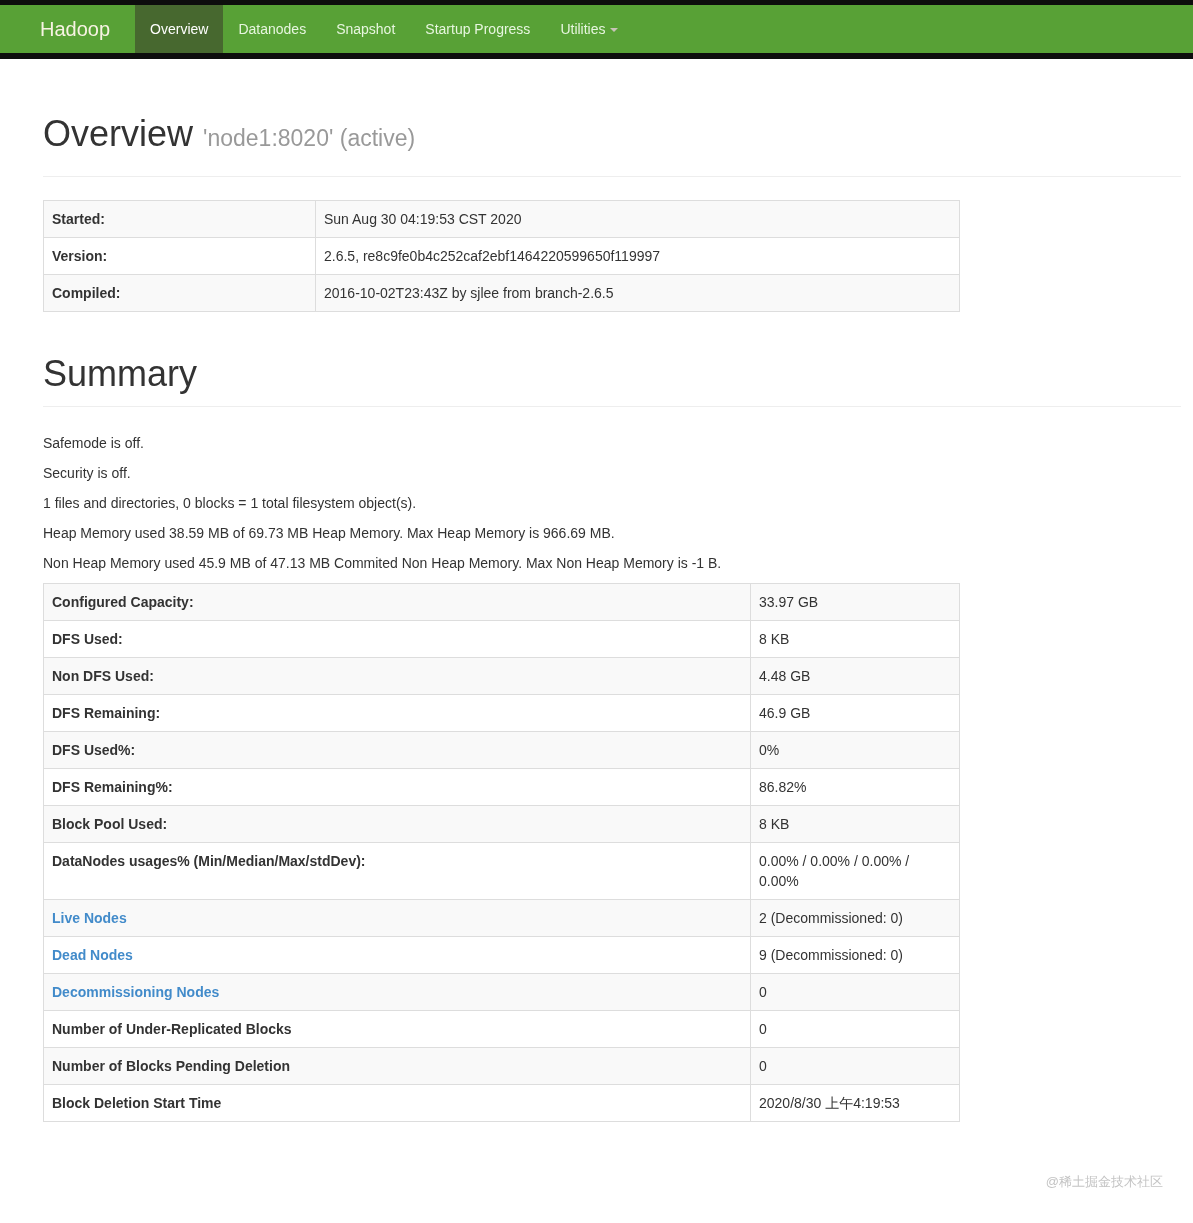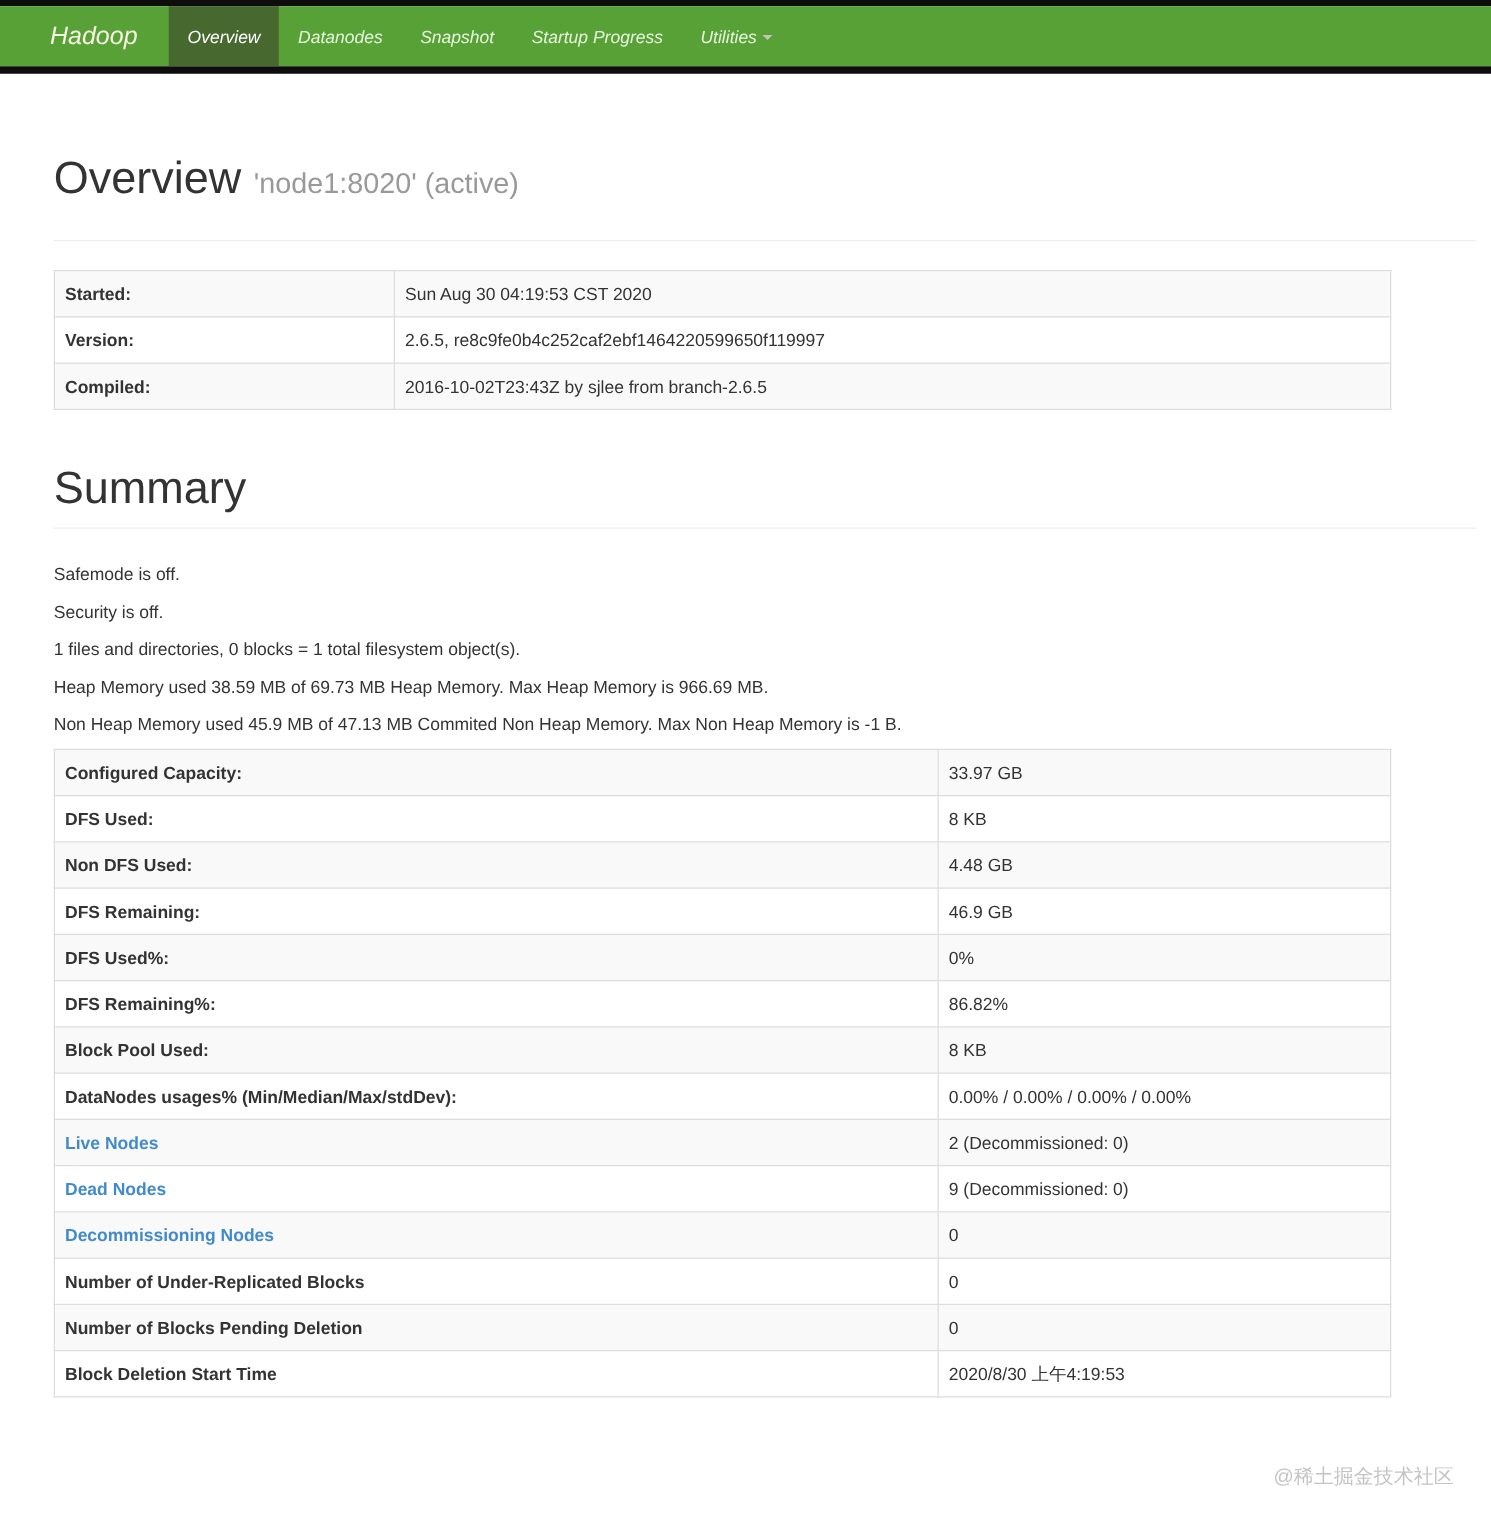--- a/index.html
+++ b/index.html
@@ -13,59 +13,59 @@
     --navbar-border:#0d0d0d;
   }
   *{box-sizing:border-box;}
   html,body{margin:0;padding:0;}
   body{
     width:1193px;height:1223px;position:relative;overflow:hidden;
     background:#ffffff;color:#333333;
     font-family:"Liberation Sans",sans-serif;font-size:14px;line-height:20px;
   }
   .top-strip{height:5px;background:var(--navbar-border);}
-  .navbar{height:48px;background:var(--navbar-bg);display:flex;align-items:stretch;padding-left:25px;font-style:italic;}
+  .navbar{height:48px;background:var(--navbar-bg);display:flex;align-items:stretch;padding-left:25px;}
   .brand{color:#f7f3e3;font-size:20px;line-height:48px;padding:0 15px;text-decoration:none;white-space:nowrap;}
   .nav{display:flex;list-style:none;margin:0 0 0 10px;padding:0;}
   .nav li{display:block;}
   .nav a{display:block;line-height:48px;padding:0 15px;color:#e7f6df;text-decoration:none;font-size:14px;white-space:nowrap;}
   .nav li.active a{background:var(--navbar-active-bg);color:#ffffff;}
   .caret{display:inline-block;width:0;height:0;margin-left:4px;vertical-align:middle;
     border-top:4px solid #c8c3b8;border-left:4px solid transparent;border-right:4px solid transparent;}
   .bottom-strip{height:6px;background:var(--navbar-border);}
 
   .container{margin-left:43px;width:1138px;}
 
   h1.page-header{
-    font-size:36px;font-weight:400;line-height:56px;color:#333;
+    font-size:36px;font-weight:400;line-height:40px;color:#333;
     margin:55px 0 0 0;padding-bottom:18px;border-bottom:1px solid var(--heading-rule);
   }
   h1.page-header .subtitle{font-size:23px;color:#999;font-weight:400;}
 
   h1.section-header{
     font-size:36px;font-weight:400;line-height:40px;color:#333;
     margin:42px 0 0 0;padding-bottom:12px;border-bottom:1px solid var(--heading-rule);
   }
 
   .summary-paragraphs{margin-top:26px;}
   .summary-paragraphs p{margin:0 0 10px 0;}
 
-  table.data-table{border-collapse:collapse;width:1070px;border:1px solid var(--border);}
+  table.data-table{border-collapse:collapse;width:917px;border:1px solid var(--border);}
   table.data-table td{border:1px solid var(--border);padding:8px;vertical-align:top;}
   table.data-table tbody tr:nth-child(odd){background:var(--stripe);}
   td.label-cell{font-weight:bold;}
   td.label-cell a{color:var(--link);text-decoration:none;font-weight:bold;}
   #info-table{margin-top:23px;}
   #info-table td.label-cell{width:272px;}
   #summary-table{margin-top:10px;}
   #summary-table td.label-cell{width:707px;}
 
   .watermark{
     position:absolute;top:1172px;right:30px;
-    font-size:16px;color:var(--watermark);white-space:nowrap;pointer-events:none;
+    font-size:13px;color:var(--watermark);white-space:nowrap;pointer-events:none;
   }
 </style>
 </head>
 <body>
 
 <div class="top-strip"></div>
 
 <nav class="navbar">
   <a href="#" class="brand">Hadoop</a>
   <ul class="nav">

